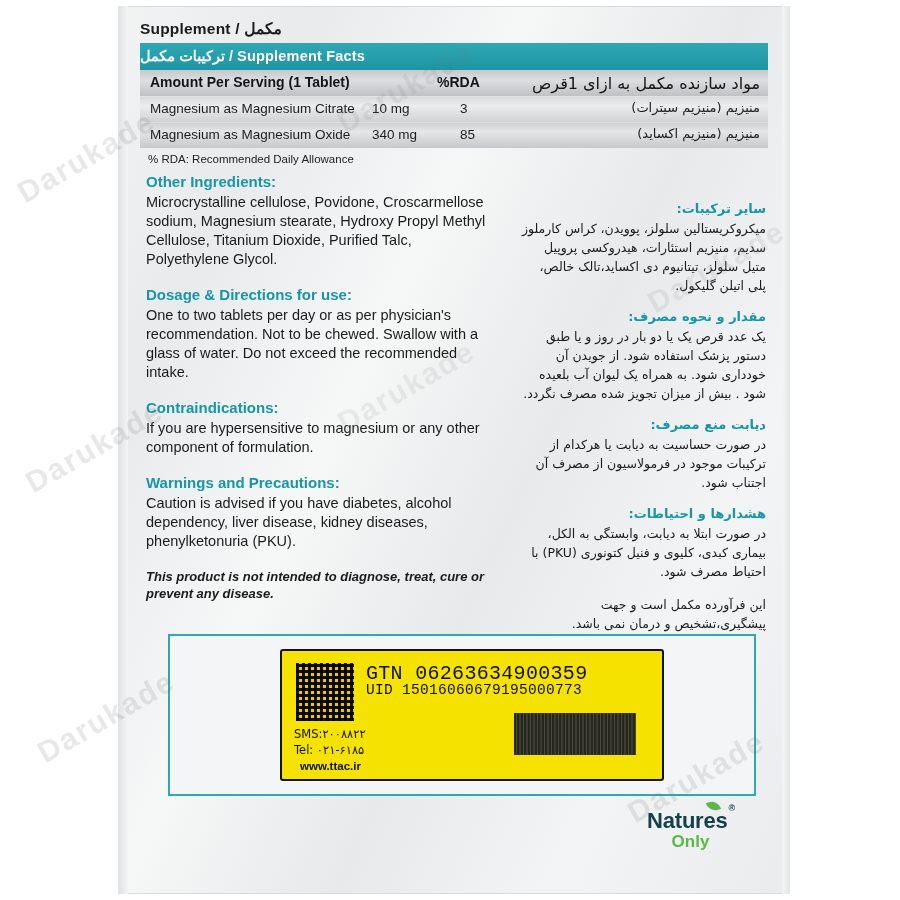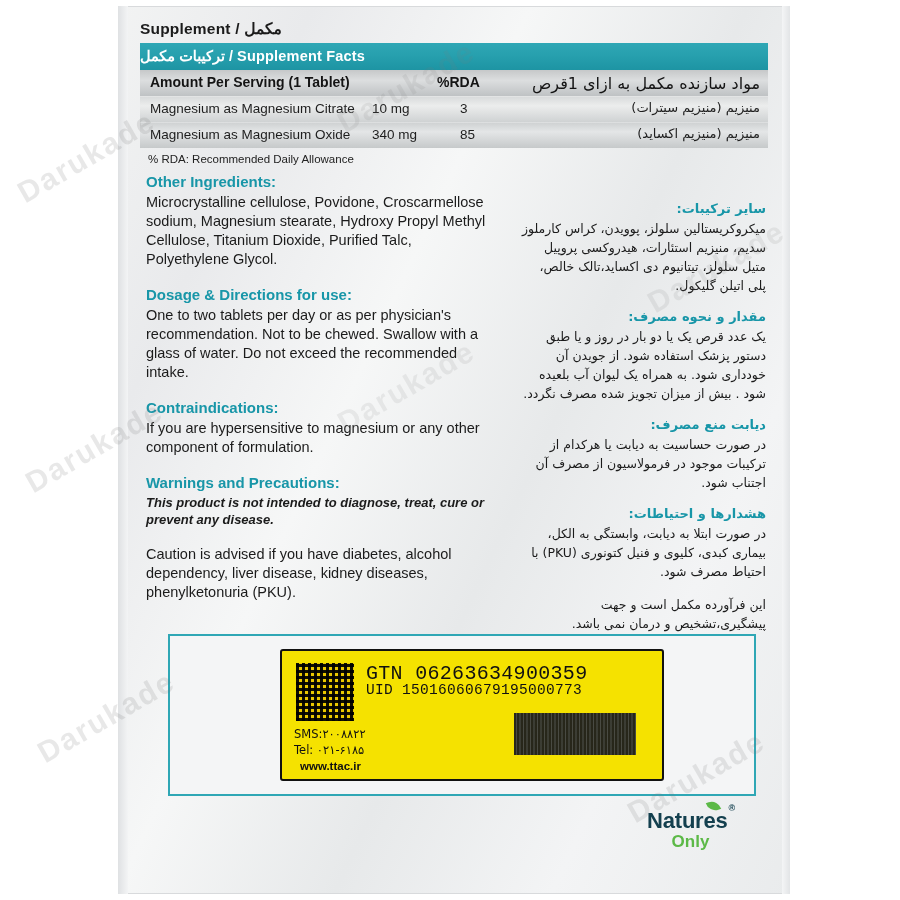--- a/index.html
+++ b/index.html
@@ -192,23 +192,23 @@
           <div class="sec-h">Other Ingredients:</div>
           <div class="sec-p">Microcrystalline cellulose, Povidone, Croscarmellose sodium, Magnesium stearate, Hydroxy Propyl Methyl Cellulose, Titanium Dioxide, Purified Talc, Polyethylene Glycol.</div>
 
           <div class="sec-h">Dosage &amp; Directions for use:</div>
           <div class="sec-p">One to two tablets per day or as per physician's recommendation. Not to be chewed. Swallow with a glass of water. Do not exceed the recommended intake.</div>
 
           <div class="sec-h">Contraindications:</div>
           <div class="sec-p">If you are hypersensitive to magnesium or any other component of formulation.</div>
 
           <div class="sec-h">Warnings and Precautions:</div>
+          <div class="sec-p">Caution is advised if you have diabetes, alcohol dependency, liver disease, kidney diseases, phenylketonuria (PKU).</div>
+
           <div class="sec-p italic">This product is not intended to diagnose, treat, cure or prevent any disease.</div>
-
-          <div class="sec-p">Caution is advised if you have diabetes, alcohol dependency, liver disease, kidney diseases, phenylketonuria (PKU).</div>
         </div>
 
         <div class="col-fa">
           <div class="fa-h">سایر ترکیبات:</div>
           <div class="fa-p">میکروکریستالین سلولز، پوویدن، کراس کارملوز سدیم، منیزیم استئارات، هیدروکسی پروپیل متیل سلولز، تیتانیوم دی اکساید،تالک خالص، پلی اتیلن گلیکول.</div>
 
           <div class="fa-h">مقدار و نحوه مصرف:</div>
           <div class="fa-p">یک عدد قرص یک یا دو بار در روز و یا طبق دستور پزشک استفاده شود. از جویدن آن خودداری شود. به همراه یک لیوان آب بلعیده شود . بیش از میزان تجویز شده مصرف نگردد.</div>
 
           <div class="fa-h">دیابت منع مصرف:</div>

